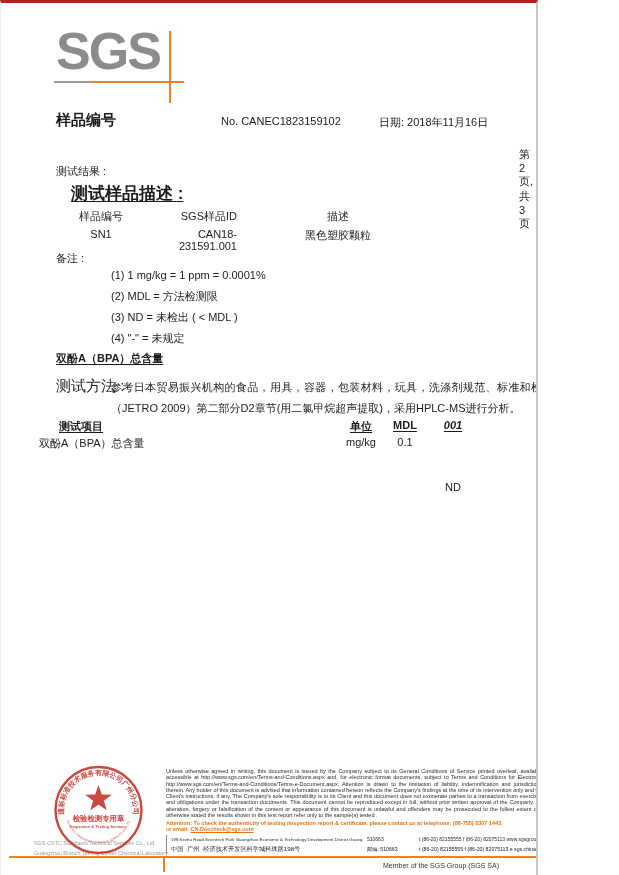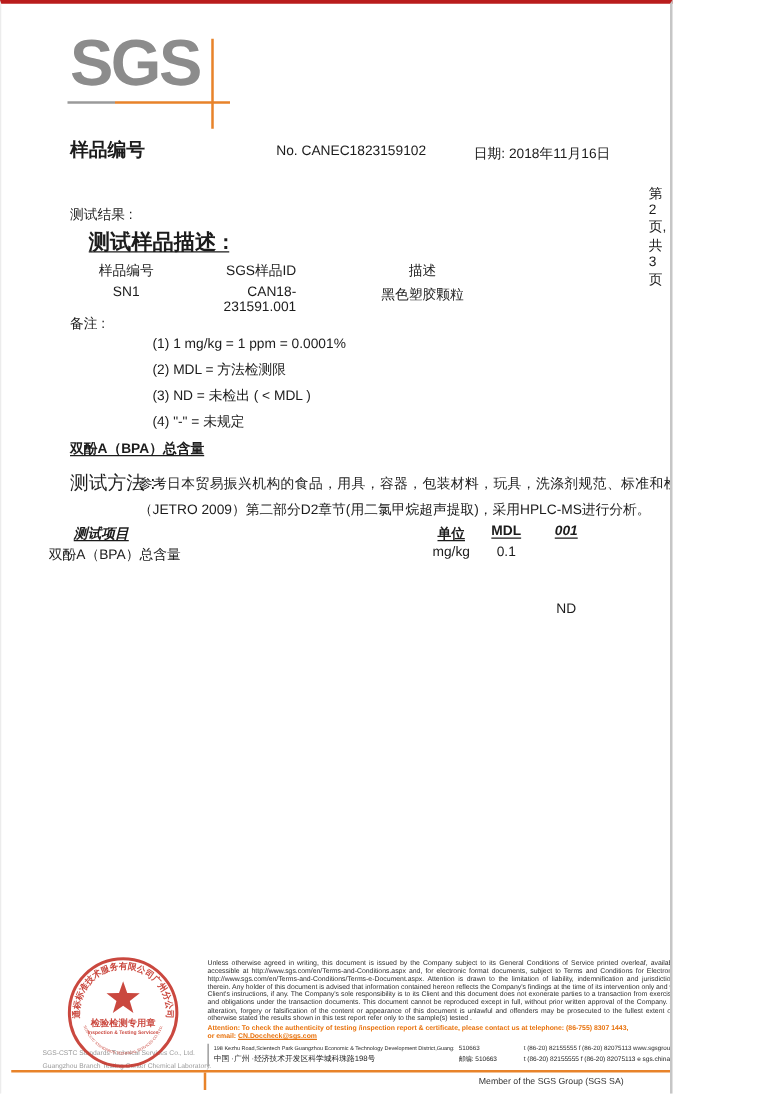--- a/index.html
+++ b/index.html
@@ -22,29 +22,29 @@
   .hdr-page{position:absolute;left:518px;top:112px;font-size:11px;margin-top:32px;}
   
   .results-label{position:absolute;left:55px;top:161px;font-size:11px;}
   .sample-desc-title{position:absolute;left:70px;top:179px;font-size:17px;font-weight:bold;text-decoration:underline;text-underline-offset:2px;}
   .sample-table{position:absolute;left:58px;top:206px;font-size:11px;display:grid;grid-template-columns:84px 94px 200px;row-gap:4px;}
   .sample-table .h{font-weight:normal;}
   .st-c1{text-align:center;}
   .st-c2{text-align:right;}
   .st-c3{text-align:center;padding-left:2px;}
   .notes-label{position:absolute;left:55px;top:248px;font-size:11px;}
-  .notes{position:absolute;left:121px;top:262px;font-size:11px;line-height:21px;}
+  .notes{position:absolute;left:110px;top:262px;font-size:11px;line-height:21px;}
   .bpa-title{position:absolute;left:55px;top:348px;font-size:11px;font-weight:bold;text-decoration:underline;text-underline-offset:2px;}
   .method-label{position:absolute;left:55px;top:374px;font-size:15px;}
   .method-text{position:absolute;left:110px;top:374px;width:465px;font-size:11px;line-height:20.5px;text-align:justify;}
   
   .result-table{position:absolute;left:38px;top:416px;width:540px;height:36px;font-size:11px;}
   .result-table .cell{position:absolute;}
   .rt-h{font-weight:bold;text-decoration:underline;text-underline-offset:2px;}
-  .rt-h-item{left:20px;top:0;font-style:italic;}
+  .rt-h-item{left:20px;top:0;}
   .rt-h-unit{left:300px;top:0;width:44px;text-align:center;}
   .rt-h-mdl{left:346px;top:0;width:40px;text-align:center;}
   .rt-h-001{left:394px;top:0;width:40px;text-align:center;font-style:italic;}
   .rt-r-item{left:0;top:17px;}
   .rt-r-unit{left:300px;top:17px;width:44px;text-align:center;}
   .rt-r-mdl{left:346px;top:17px;width:40px;text-align:center;}
   .rt-r-001{left:394px;top:17px;width:40px;text-align:center;margin-top:45px;}
   
   .stamp{position:absolute;left:40px;top:760px;width:115px;height:95px;opacity:.9;z-index:3;}
   .company-lines{position:absolute;left:33px;top:836px;font-size:5.4px;line-height:9.5px;color:#9b9b9b;white-space:nowrap;z-index:1;}

